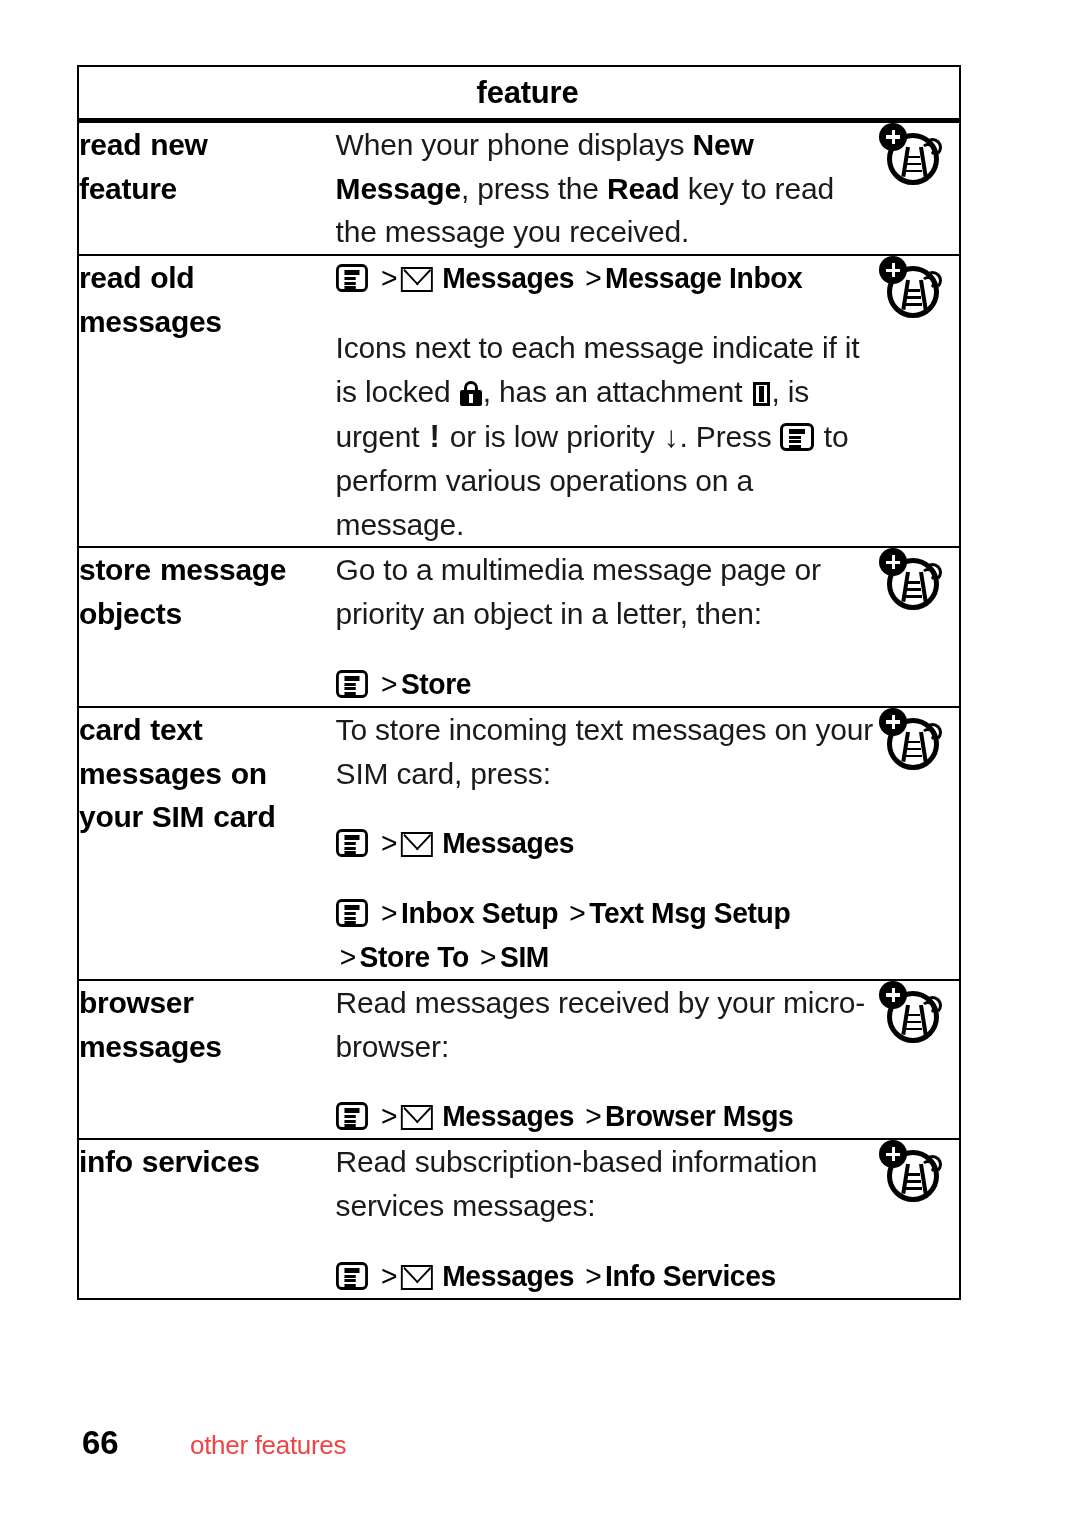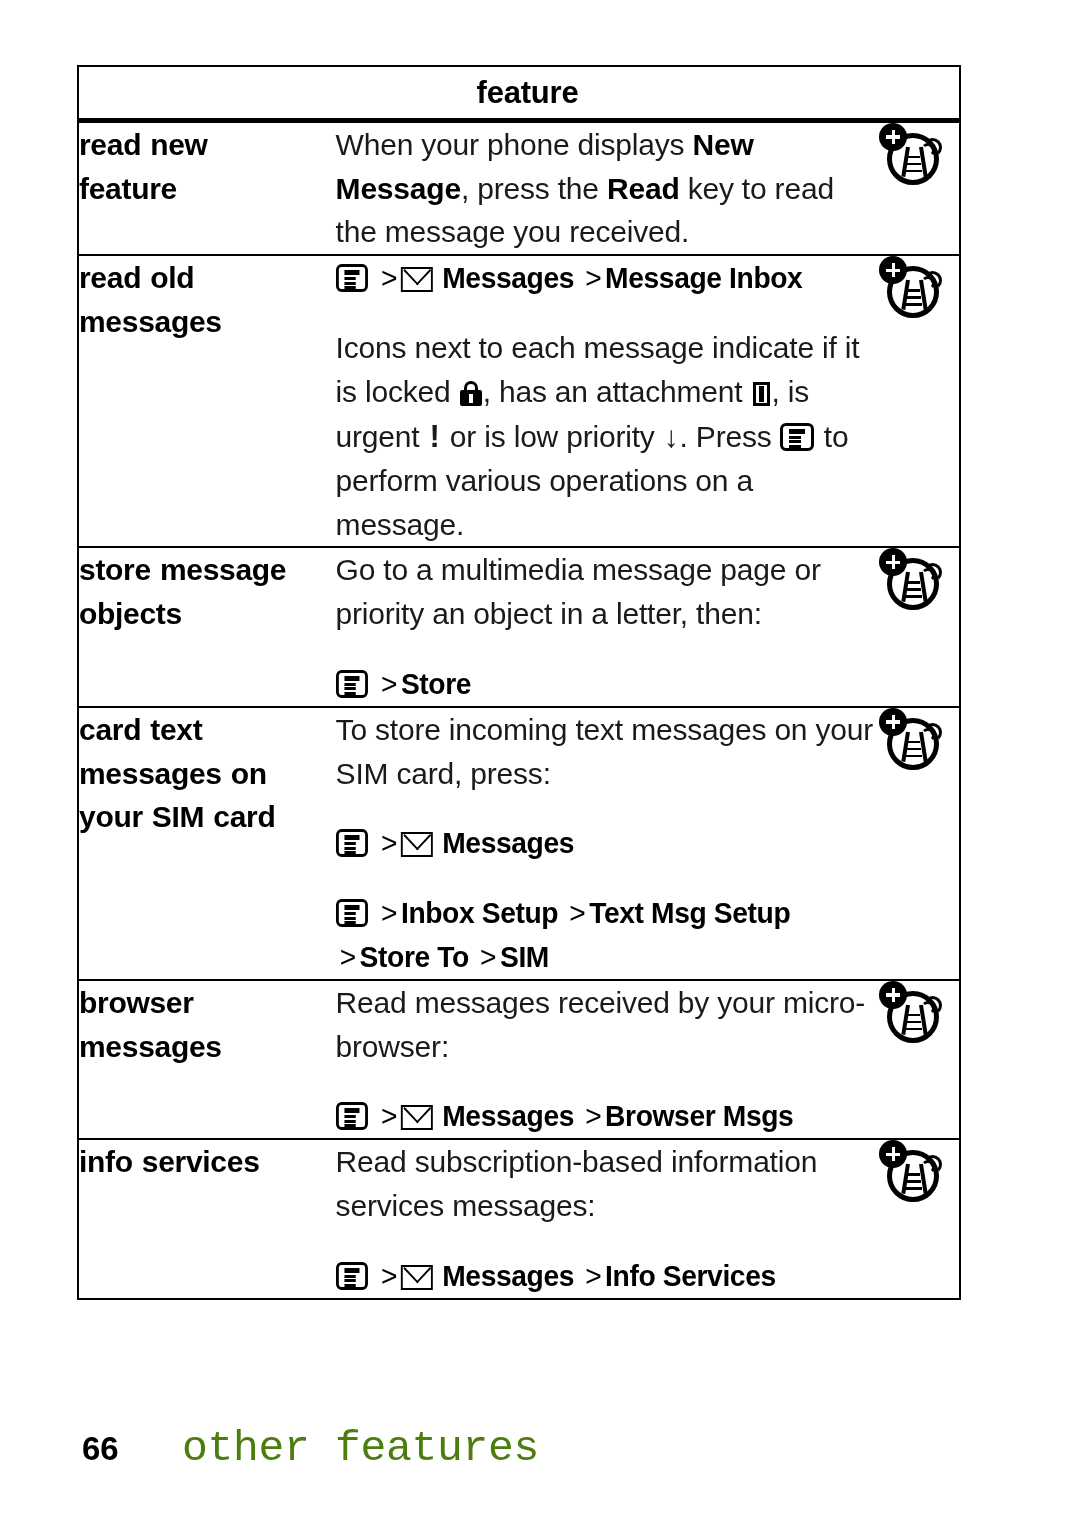--- a/index.html
+++ b/index.html
@@ -278,31 +278,31 @@
   .net-icon .wave.w1 { left: 42px; top: 20px; width: 8px;  height: 8px; }
   .net-icon .wave.w2 { left: 44px; top: 15px; width: 13px; height: 13px; }
 
   
   .footer {
     position: absolute;
     left: 82px;
     top: 1424px;
     display: flex;
     align-items: baseline;
+    gap: 8px;
   }
   .footer-page {
     font-size: 33px;
     font-weight: bold;
     width: 100px;
   }
   .footer-title {
-    font-size: 43px;
+    font-size: 26px;
     letter-spacing: -0.3px;
-    color: #4d7c0f;
-    font-family: Liberation Mono, monospace;
+    color: #ef4444;
   }
 </style>
 </head>
 <body>
 
 <div class="page">
 
   <table class="feature-table">
     <colgroup>
       <col class="col-feature">

